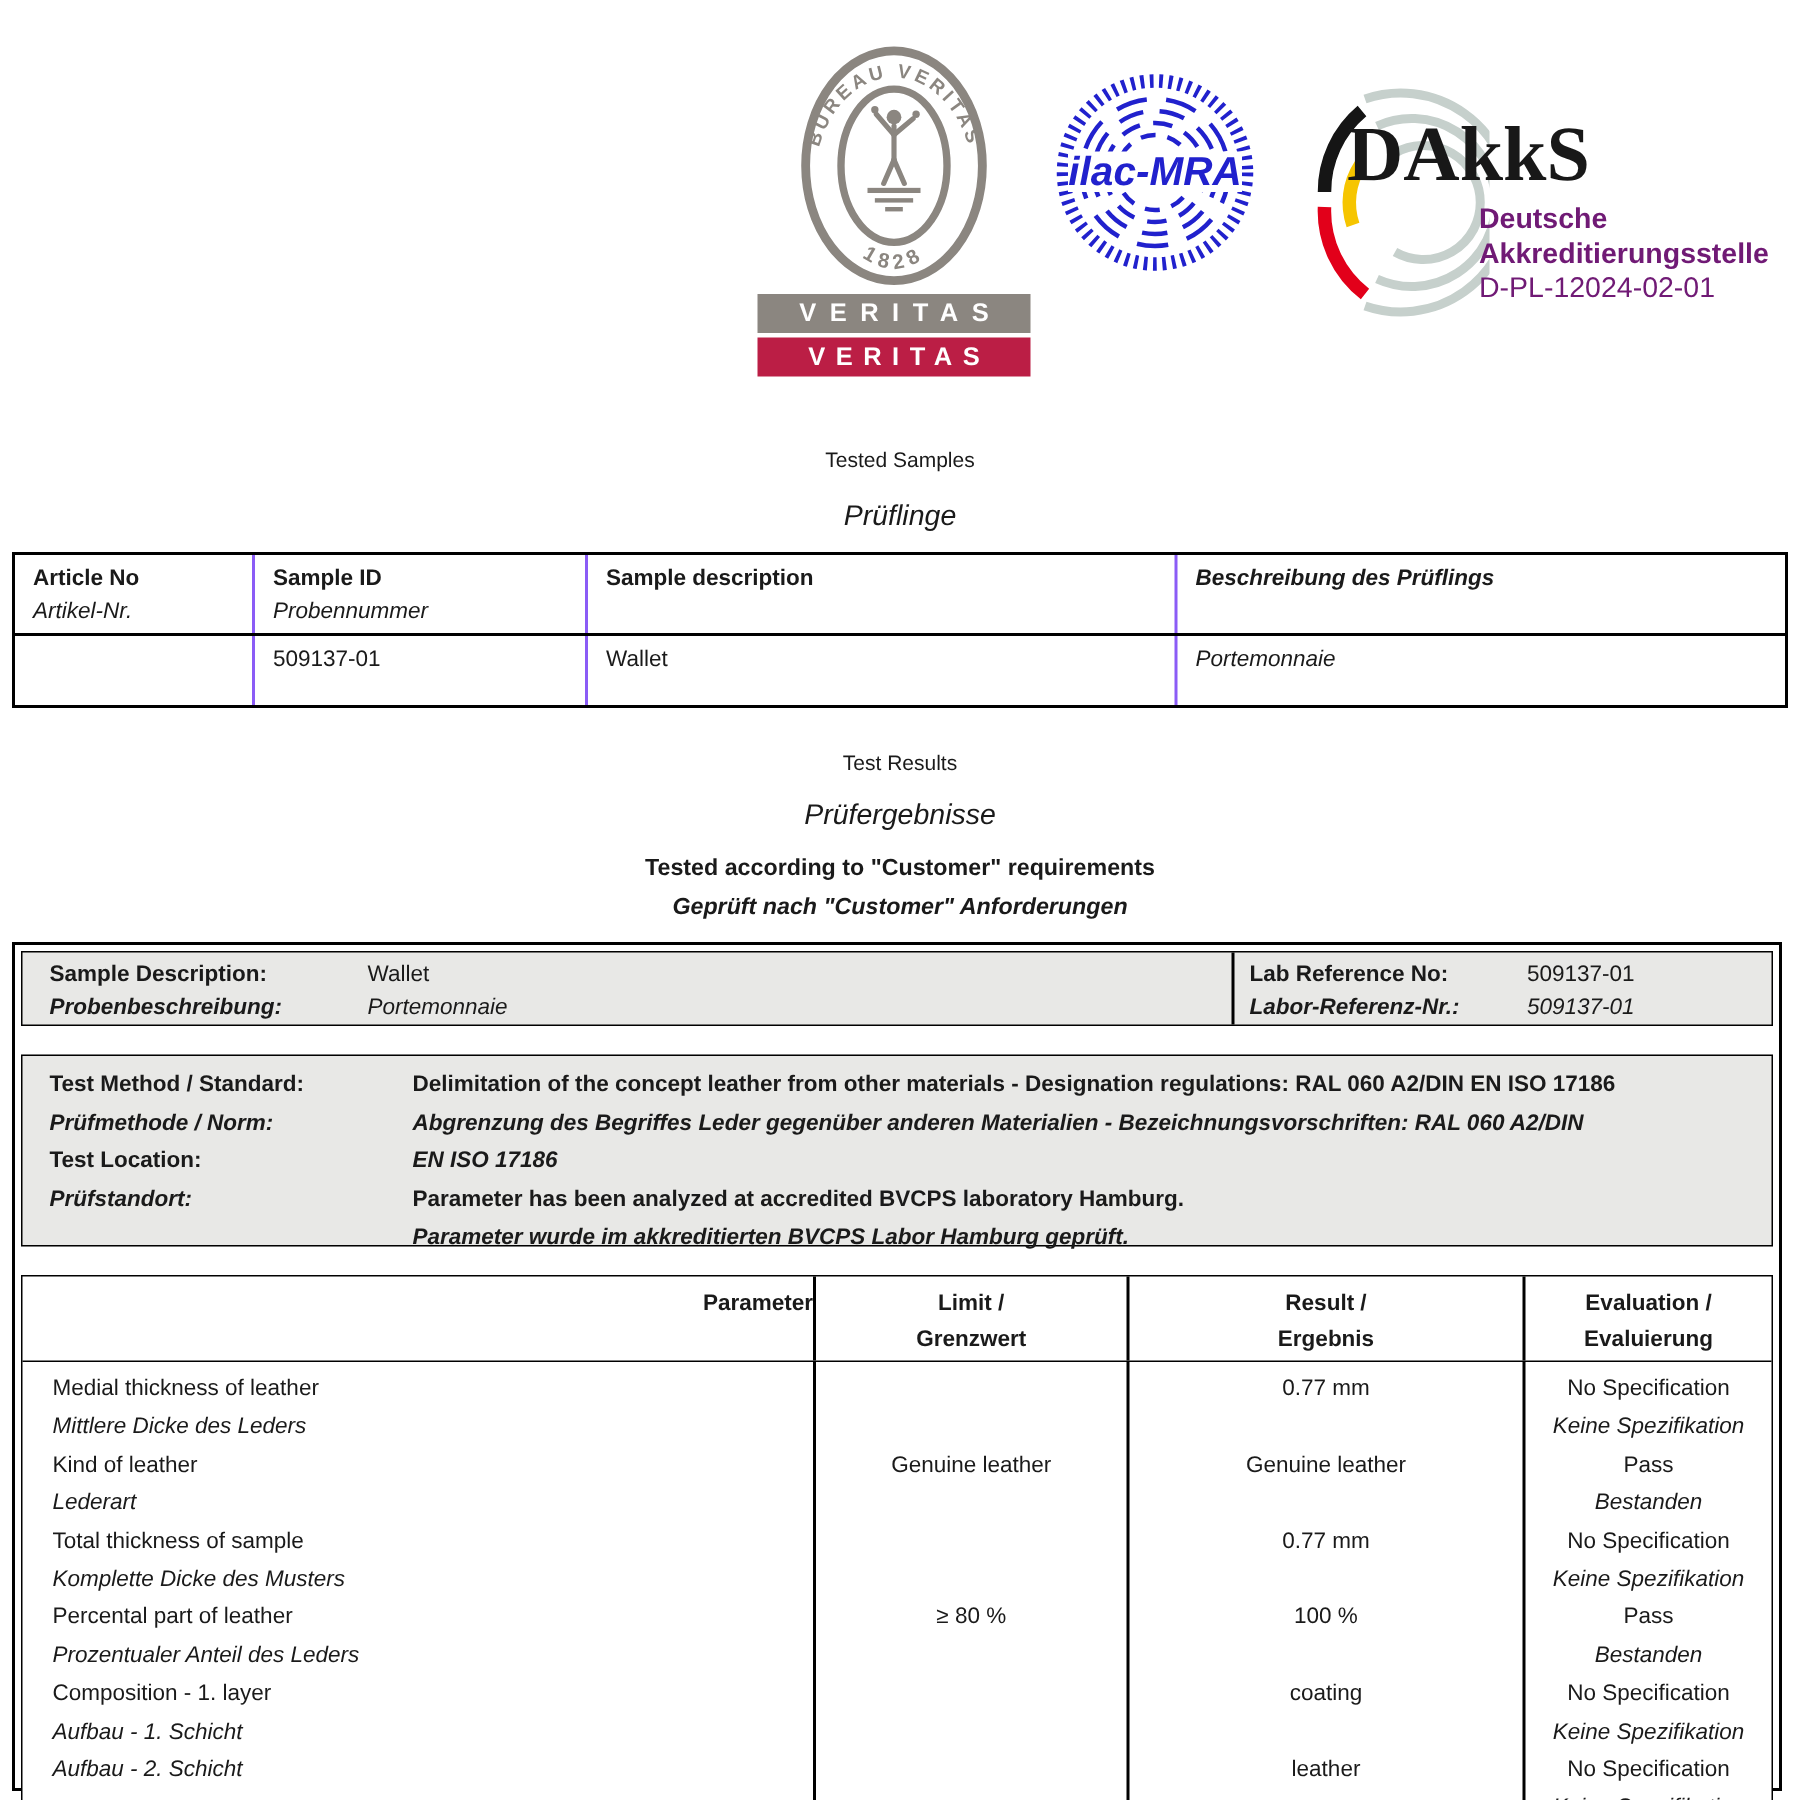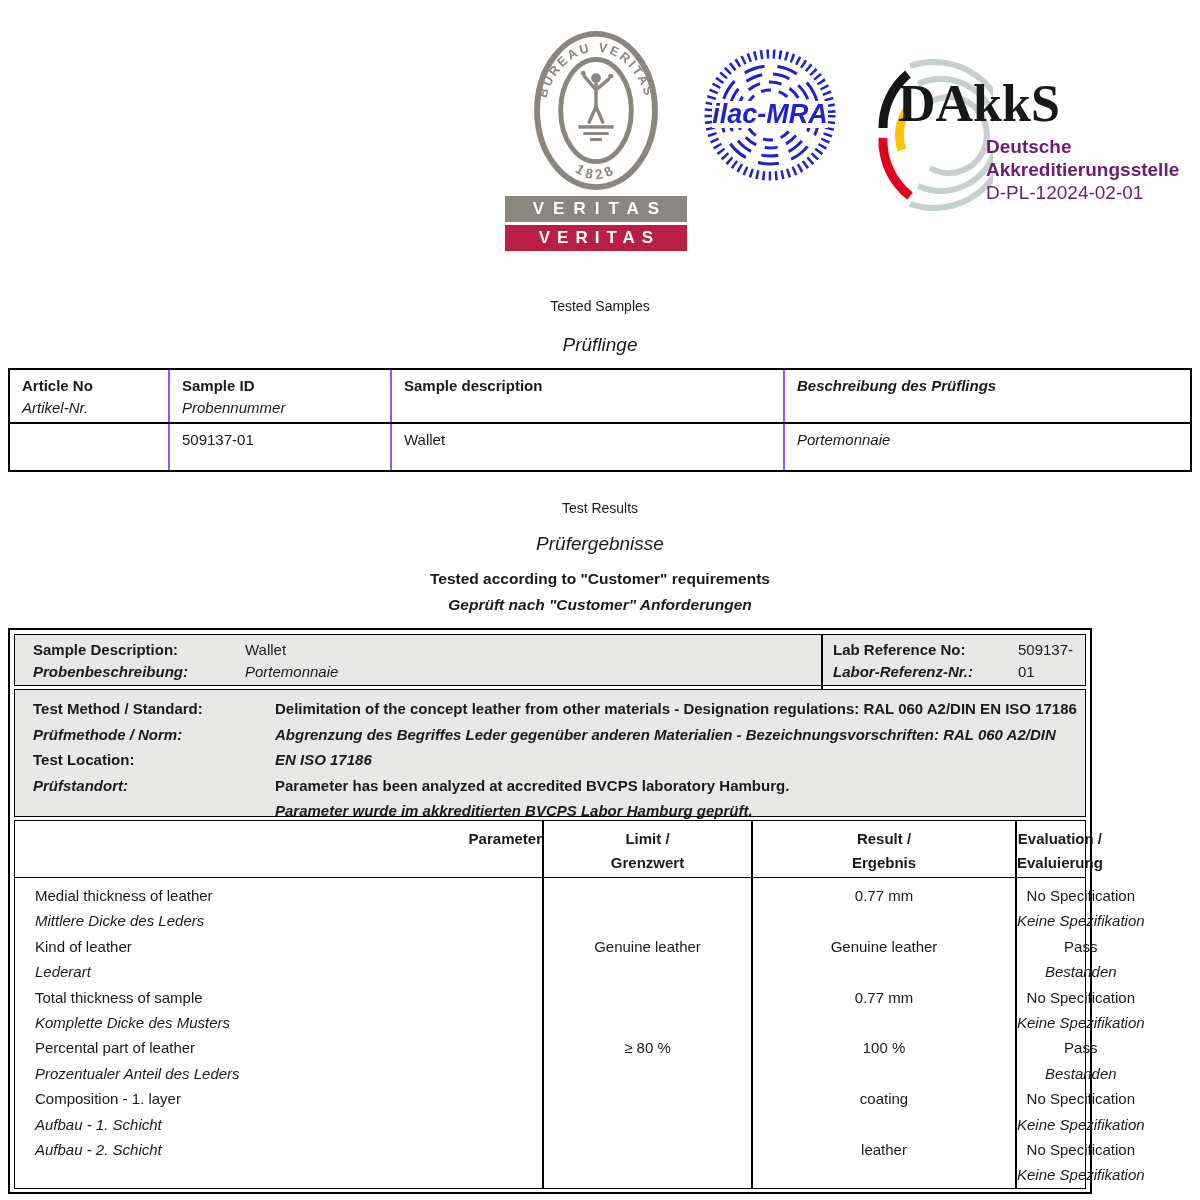--- a/index.html
+++ b/index.html
@@ -36,22 +36,22 @@
 
   
   .ts-table { position:absolute; left:8px; top:368px; width:1184px; border:2px solid #000; font-size:15px; }
   .ts-row { display:grid; grid-template-columns:158px 222px 393px auto; }
   .ts-row > div { border-left:2px solid #8b5cf6; padding:5px 0 0 12px; line-height:22px; }
   .ts-row > div:first-child { border-left:none; }
   .ts-head { height:52px; }
   .ts-body { height:48px; border-top:2px solid #000; }
 
   
-  .results-outer { position:absolute; left:8px; top:628px; width:1084px; height:566px;
-                   border:2.5px solid #000; padding:4px; display:flex; flex-direction:column; gap:3px; }
+  .results-outer { position:absolute; left:8px; top:628px; width:1180px; height:566px;
+                   border:2.5px solid #000; padding:4px; display:flex; flex-direction:column; gap:19px; }
   .sect { border:1.5px solid #000; background:#e8e8e6; font-size:15px; }
 
   .info-box { height:52px; display:grid; grid-template-columns:806px auto; }
   .info-left  { display:grid; grid-template-columns:212px auto; padding:4px 0 0 18px; line-height:22px; }
   .info-right { border-left:2px solid #000; display:grid; grid-template-columns:185px auto;
                 padding:4px 0 0 10px; line-height:22px; }
 
   .method-box { height:128px; display:grid; grid-template-columns:242px auto; padding:6px 0 0 18px; }
   .method-box div { line-height:25.5px; white-space:nowrap;font-weight:bold; }
 

